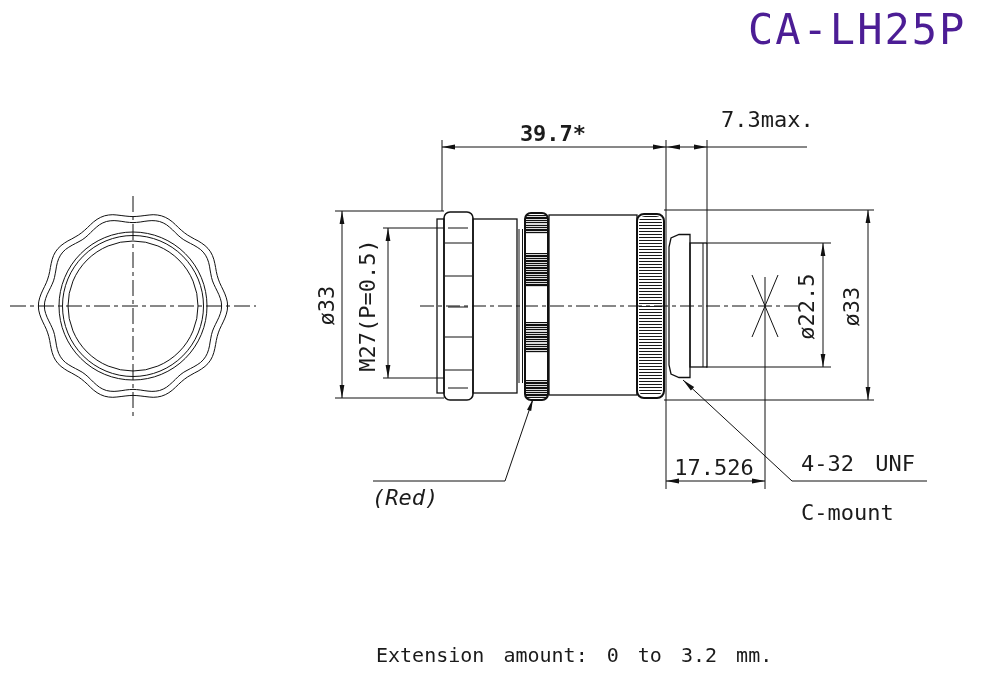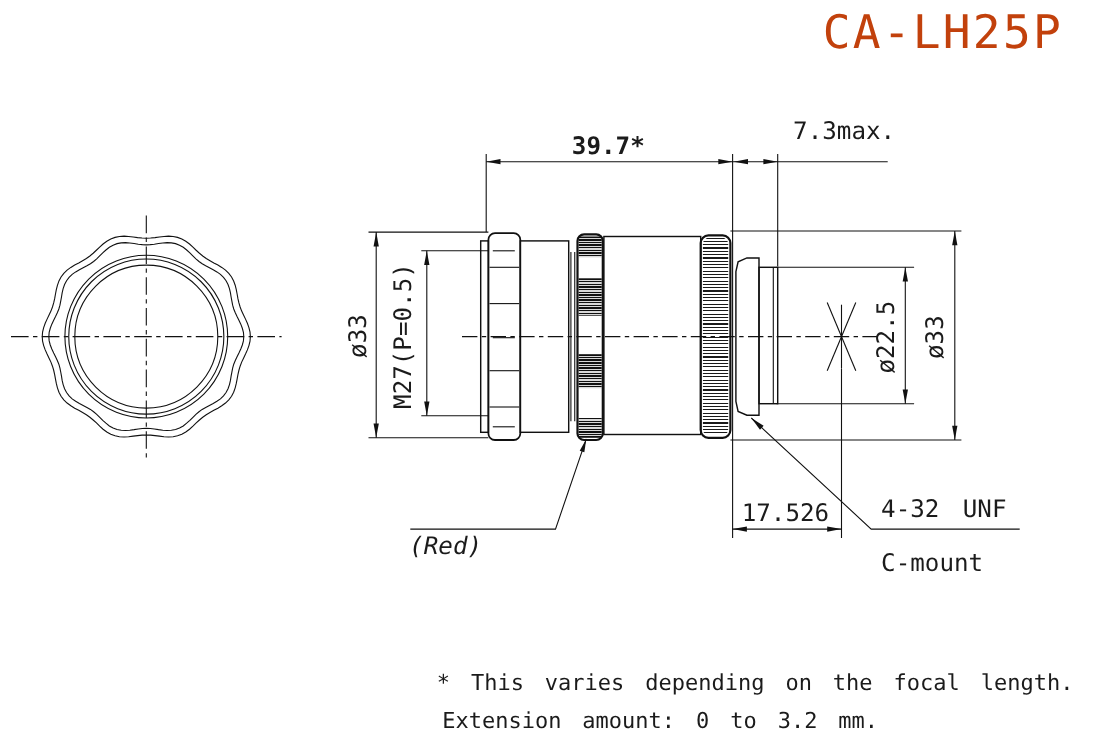--- a/index.html
+++ b/index.html
@@ -6,21 +6,21 @@
   #canvas{
     position:relative;width:1000px;height:673px;background:#ffffff;
     font-family:"DejaVu Sans Mono","Liberation Mono",monospace;
     color:#1b1b1b;overflow:hidden;
   }
   #linework{position:absolute;left:0;top:0;width:1000px;height:673px;pointer-events:none;}
   .txt{position:absolute;white-space:pre;color:#1b1b1b;}
   .dim{font-size:22px;letter-spacing:0px;}
   .rot{transform:rotate(-90deg);text-align:center;}
   .note{font-size:20px;word-spacing:7px;}
-  .title{font-size:42px;letter-spacing:2px;color:#c2410c;}
+  .title{font-size:42px;letter-spacing:2px;color:#4c1d95;}
   .hatch{position:absolute;}
   .knurl-fine{background:repeating-linear-gradient(180deg,#1a1a1a 0px,#1a1a1a 1px,#ffffff 1px,#ffffff 3px);}
   .knurl-dense{background:repeating-linear-gradient(180deg,#101010 0px,#101010 1.3px,#d8d8d8 1.3px,#d8d8d8 2.4px);}
 </style>
 </head>
 <body>
 
 <div id="canvas">
 
   <div class="hatch knurl-dense" style="left:526px;top:215px;width:21px;height:19px;"></div>
@@ -124,15 +124,14 @@
   <div class="txt dim rot" style="left:297px;top:293px;width:140px;">M27(P=0.5)</div>
   <div class="txt dim rot" style="left:771px;top:294px;width:70px;">ø22.5</div>
   <div class="txt dim rot" style="left:821px;top:294px;width:60px;">ø33</div>
 
   <div class="txt dim" style="left:664px;top:455px;width:100px;text-align:center;">17.526</div>
 
   <div class="txt dim" style="left:372px;top:485px;font-style:italic;">(Red)</div>
   <div class="txt dim" style="left:801px;top:451px;word-spacing:8px;">4-32 UNF</div>
   <div class="txt dim" style="left:801px;top:485px;margin-top:15px;">C-mount</div>
 
-  <div class="txt note" style="left:397px;top:608px;">* This varies depending on the focal length.</div>
-  <div class="txt note" style="left:402px;top:643px;text-align:center;">Extension amount: 0 to 3.2 mm.</div>
+  <div class="txt note" style="left:376px;top:643px;text-align:center;">Extension amount: 0 to 3.2 mm.</div>
 </div>
 
 </body></html>

